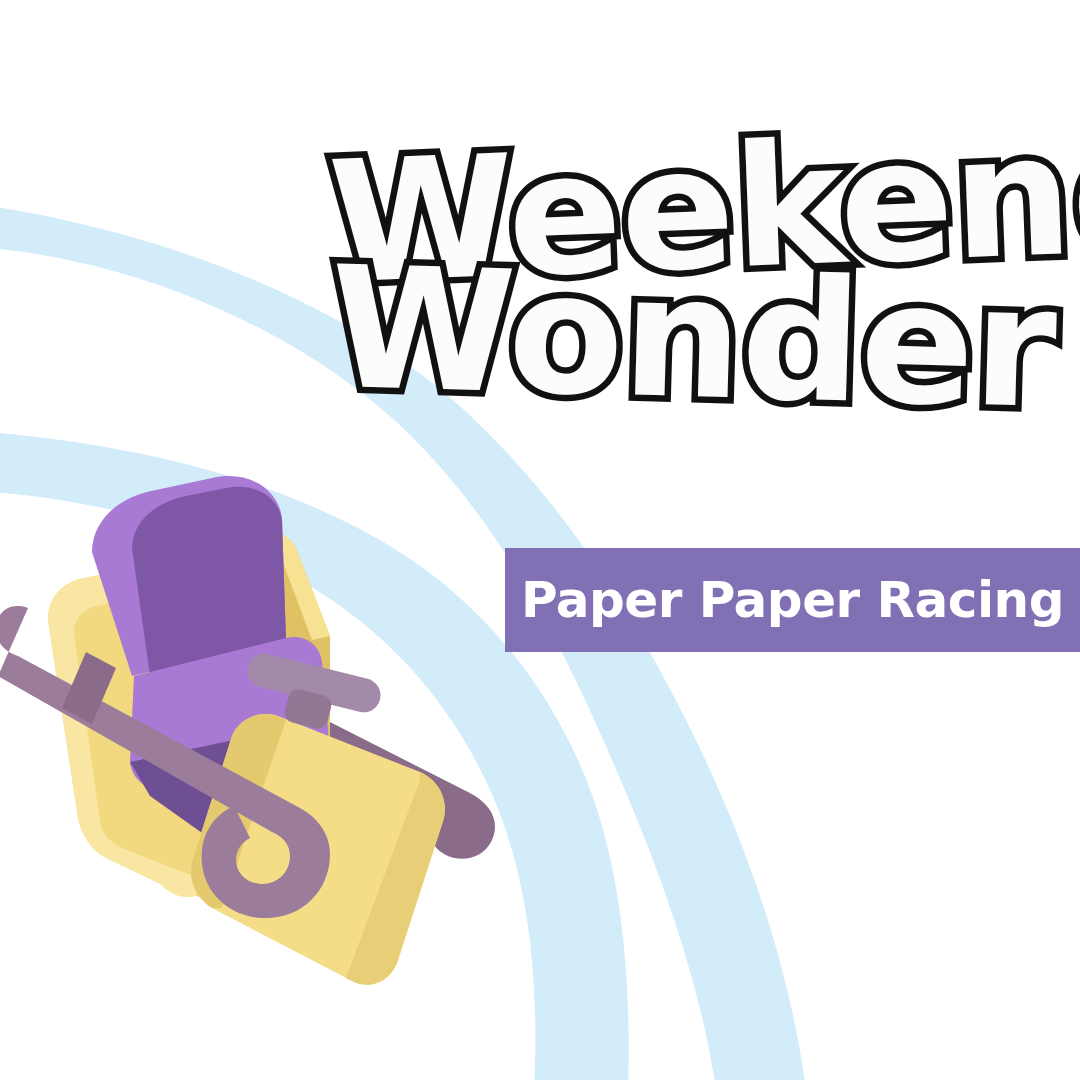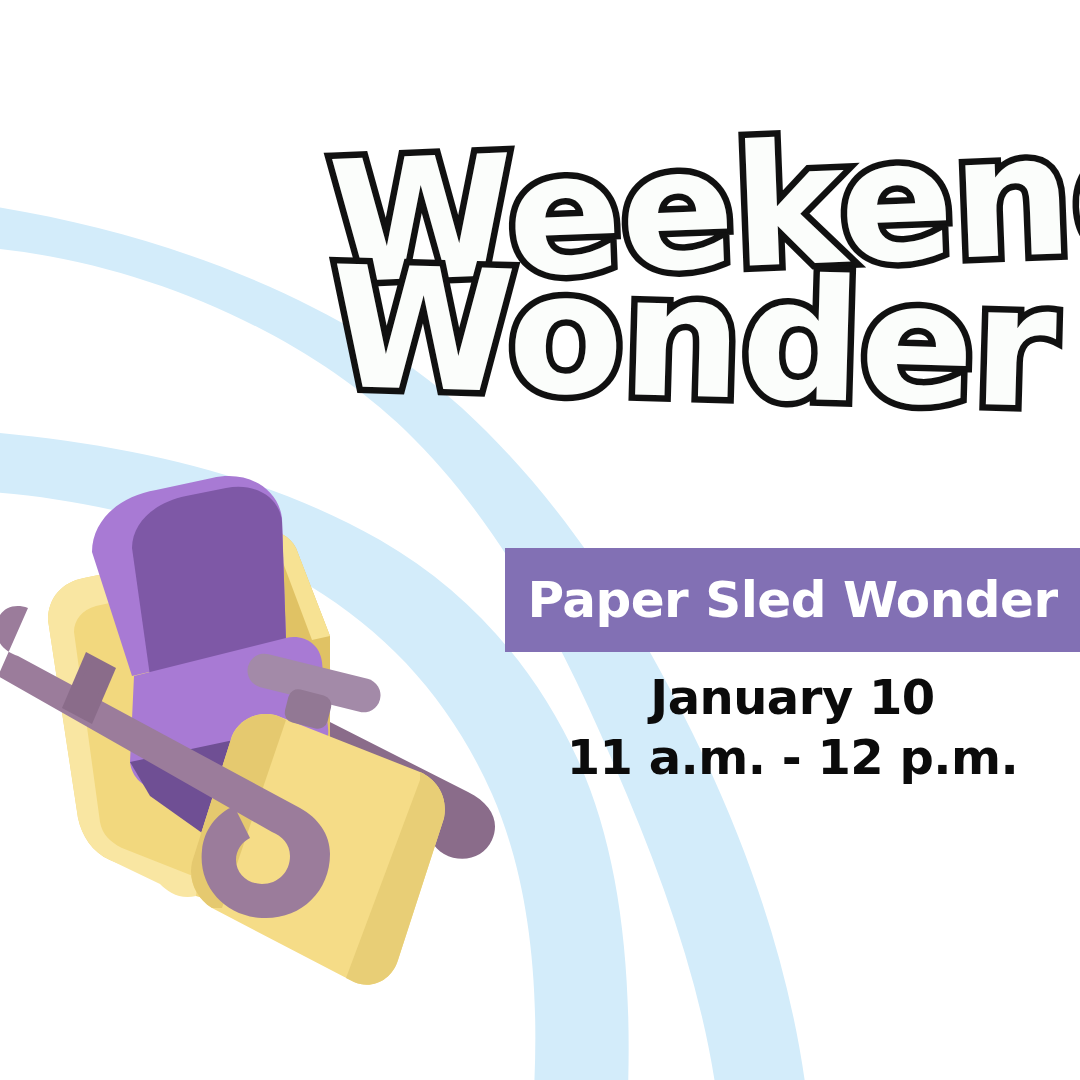--- a/index.html
+++ b/index.html
@@ -281,21 +281,17 @@
       <path fill="#8A6C8A" d="M 92 222 L 112 232 L 98 254 L 78 244 Z"></path>
     </g>
   </svg>
 
   <div id="title-block">
     <span class="title-line" id="title-line-1">Weekend</span>
     <span class="title-line" id="title-line-2">Wonder</span>
   </div>
 
   <div id="subtitle-banner">
-    <span id="subtitle-text">Paper Sled Wonder</span>
+    <span id="subtitle-text">Paper Paper Racing</span>
   </div>
 
-  <div id="details-block">
-    <span class="detail-line" id="detail-date">January 10</span>
-    <span class="detail-line" id="detail-time">11 a.m. - 12 p.m.</span>
-  </div>
 
 </div>
 
 </body></html>

